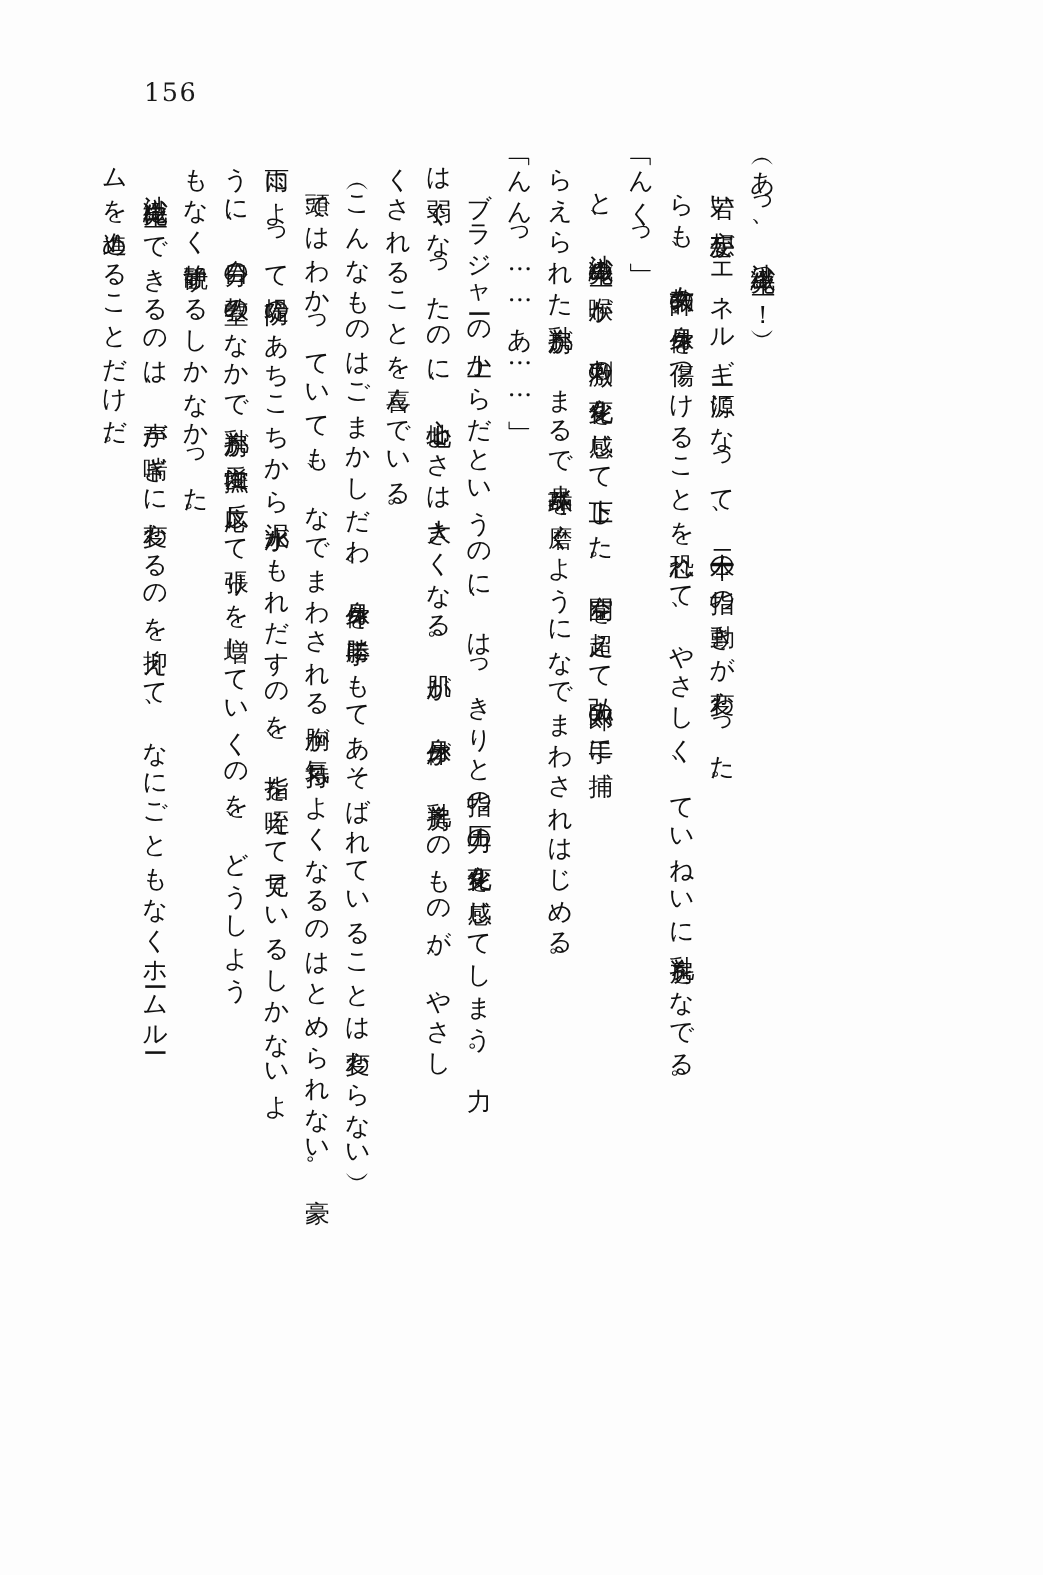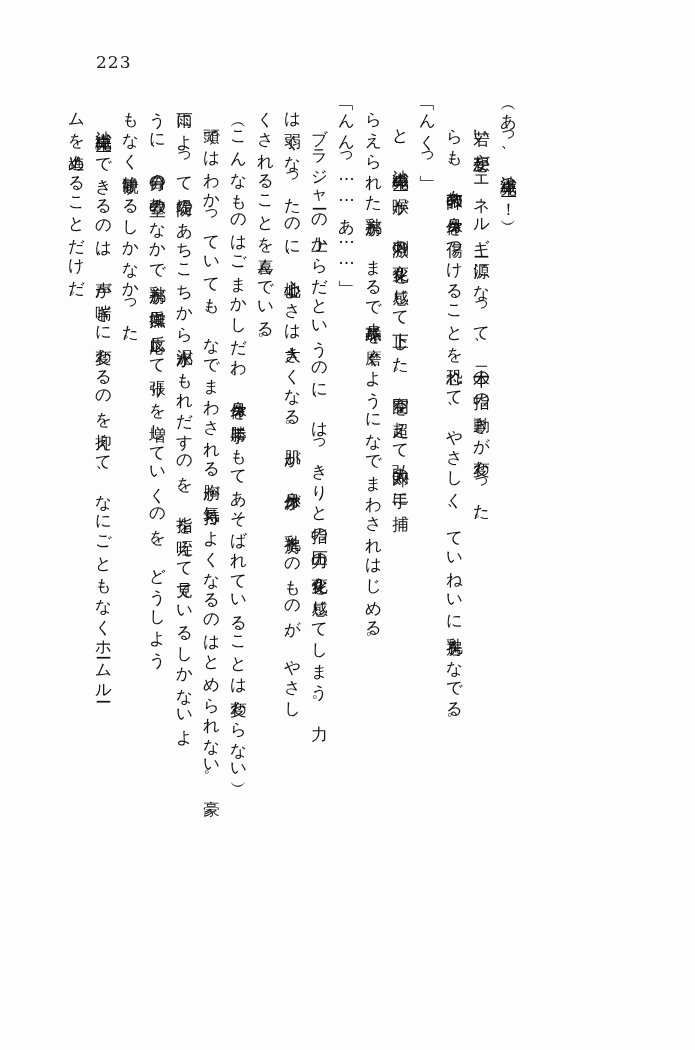--- a/index.html
+++ b/index.html
@@ -62,21 +62,21 @@
 
   .line.indent {
     padding-top: 17px;
   }
 </style>
 </head>
 <body>
 
 <div class="page">
 
-  <div class="page-number">223</div>
+  <div class="page-number">156</div>
 
   <div class="text-block">
 
   <div class="line">ムを進めることだけだ。</div>
       <div class="line indent">沙織先生にできるのは、声が喘ぎに変わるのを抑えて、なにごともなくホームルー</div>
       <div class="line">もなく静観するしかなかった。</div>
       <div class="line">うに、自分の教室のなかで乳房が愛撫に反応して張りを増していくのを、どうしよう</div>
       <div class="line">雨によって堤防のあちこちから泥水がもれだすのを、指を咥えて見ているしかないよ</div>
       <div class="line indent">頭ではわかっていても、なでまわされる胸が気持ちよくなるのはとめられない。豪</div>
       <div class="line indent">（こんなものはごまかしだわ。身体を勝手にもてあそばれていることは変わらない）</div>

